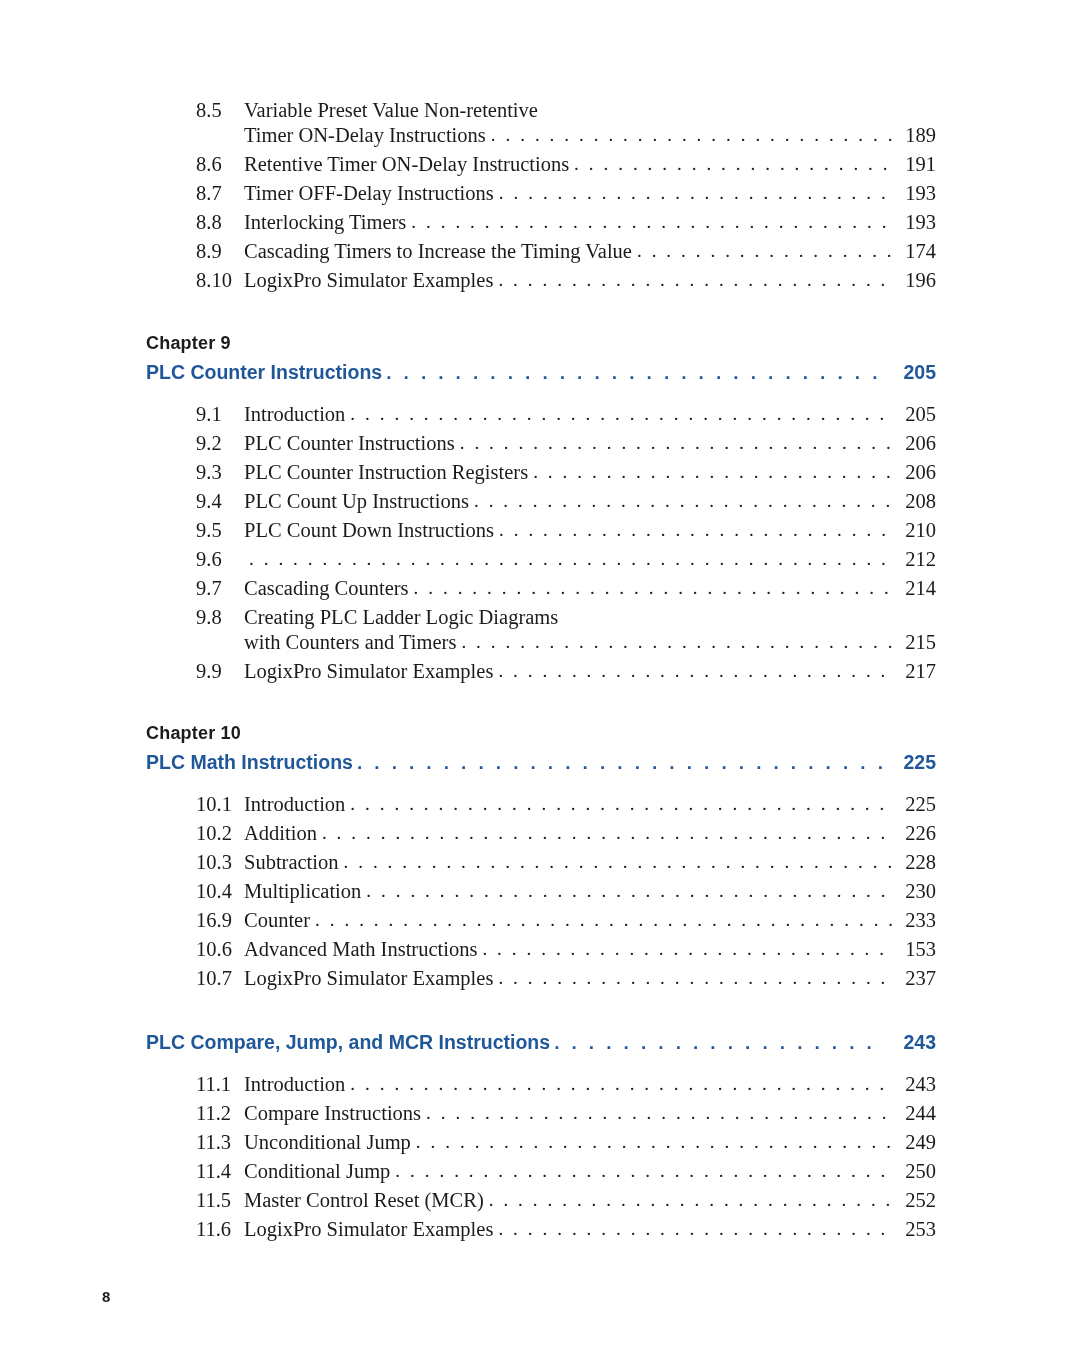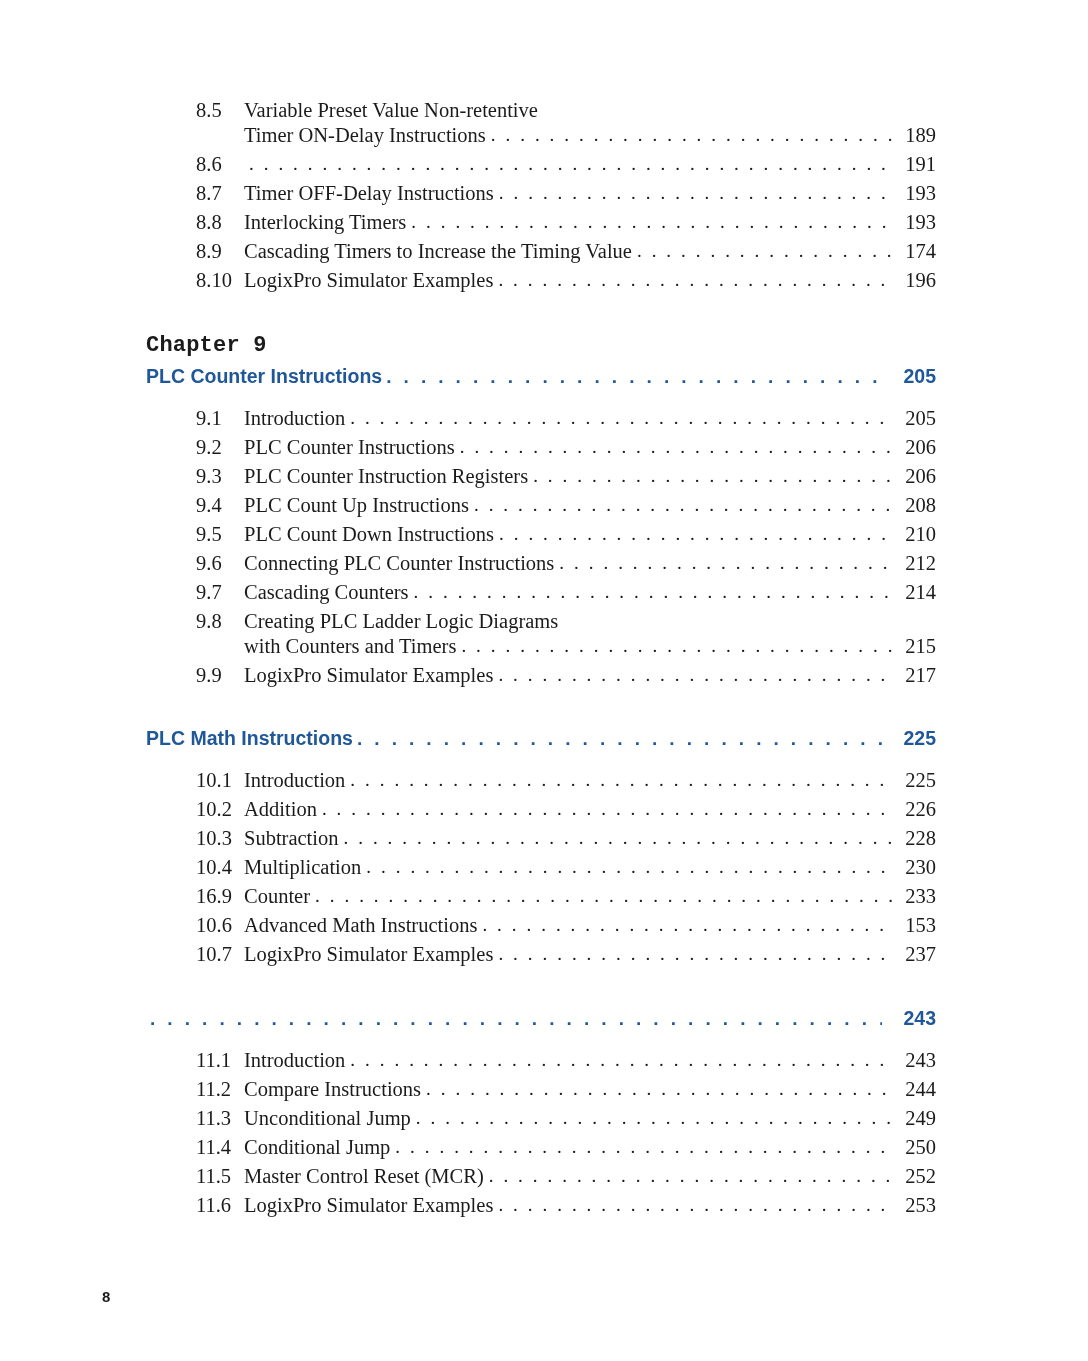--- a/index.html
+++ b/index.html
@@ -77,23 +77,23 @@
   .entry.noleader .dots {
     visibility: hidden;
   }
 
   
   .chapter-block {
     margin-top: 42px;
     margin-bottom: 20px;
   }
   .chapter-label {
-    font-family: Liberation Mono, monospace;
+    font-family: Liberation Sans, sans-serif;
     font-weight: bold;
-    font-size: 22px;
+    font-size: 18px;
     color: #1b1b1b;
     letter-spacing: 0.2px;
     margin-bottom: 7px;
   }
   .chapter-title-row {
     display: flex;
     align-items: baseline;
     font-family: "Liberation Sans", sans-serif;
     font-weight: bold;
     font-size: 19.5px;
@@ -153,20 +153,21 @@
       </div>
       <div class="entry cont">
         <span class="num"></span>
         <span class="title">Timer ON-Delay Instructions</span>
         <span class="dots">. . . . . . . . . . . . . . . . . . . . . . . . . . . . . . . . . . . . . . . . . . . . . . . . . . . . . . . . . . . . . . . . . . . . . . . . . . . . . . . . . . . . . . . .</span>
         <span class="pg">189</span>
       </div>
 
       <div class="entry">
         <span class="num">8.6</span>
+        <span class="title">Retentive Timer ON-Delay Instructions</span>
         <span class="dots">. . . . . . . . . . . . . . . . . . . . . . . . . . . . . . . . . . . . . . . . . . . . . . . . . . . . . . . . . . . . . . . . . . . . . . . . . . . . . . . . . . . . . . . .</span>
         <span class="pg">191</span>
       </div>
 
       <div class="entry">
         <span class="num">8.7</span>
         <span class="title">Timer OFF-Delay Instructions</span>
         <span class="dots">. . . . . . . . . . . . . . . . . . . . . . . . . . . . . . . . . . . . . . . . . . . . . . . . . . . . . . . . . . . . . . . . . . . . . . . . . . . . . . . . . . . . . . . .</span>
         <span class="pg">193</span>
       </div>
@@ -229,21 +230,20 @@
         <span class="pg">208</span>
       </div>
       <div class="entry">
         <span class="num">9.5</span>
         <span class="title">PLC Count Down Instructions</span>
         <span class="dots">. . . . . . . . . . . . . . . . . . . . . . . . . . . . . . . . . . . . . . . . . . . . . . . . . . . . . . . . . . . . . . . . . . . . . . . . . . . . . . . . . . . . . . . .</span>
         <span class="pg">210</span>
       </div>
       <div class="entry">
         <span class="num">9.6</span>
-        <span class="title">Connecting PLC Counter Instructions</span>
         <span class="dots">. . . . . . . . . . . . . . . . . . . . . . . . . . . . . . . . . . . . . . . . . . . . . . . . . . . . . . . . . . . . . . . . . . . . . . . . . . . . . . . . . . . . . . . .</span>
         <span class="pg">212</span>
       </div>
       <div class="entry">
         <span class="num">9.7</span>
         <span class="title">Cascading Counters</span>
         <span class="dots">. . . . . . . . . . . . . . . . . . . . . . . . . . . . . . . . . . . . . . . . . . . . . . . . . . . . . . . . . . . . . . . . . . . . . . . . . . . . . . . . . . . . . . . .</span>
         <span class="pg">214</span>
       </div>
       <div class="entry noleader">
@@ -260,20 +260,21 @@
       </div>
       <div class="entry">
         <span class="num">9.9</span>
         <span class="title">LogixPro Simulator Examples</span>
         <span class="dots">. . . . . . . . . . . . . . . . . . . . . . . . . . . . . . . . . . . . . . . . . . . . . . . . . . . . . . . . . . . . . . . . . . . . . . . . . . . . . . . . . . . . . . . .</span>
         <span class="pg">217</span>
       </div>
     </div>
 
     <div class="chapter-block">
+      <div class="chapter-label">Chapter  10</div>
       <div class="chapter-title-row">
         <span class="ctitle">PLC Math Instructions</span>
         <span class="cdots">. . . . . . . . . . . . . . . . . . . . . . . . . . . . . . . . . . . . . . . . . . . . . . . . . . . . . . . . . . . . . . . . . . . . . . . . . . . . . . . . . . . . . . . .</span>
         <span class="cpg">225</span>
       </div>
     </div>
 
     <div class="group">
       <div class="entry">
         <span class="num">10.1</span>
@@ -314,20 +315,21 @@
       <div class="entry">
         <span class="num">10.7</span>
         <span class="title">LogixPro Simulator Examples</span>
         <span class="dots">. . . . . . . . . . . . . . . . . . . . . . . . . . . . . . . . . . . . . . . . . . . . . . . . . . . . . . . . . . . . . . . . . . . . . . . . . . . . . . . . . . . . . . . .</span>
         <span class="pg">237</span>
       </div>
     </div>
 
     <div class="chapter-block">
       <div class="chapter-title-row">
+        <span class="ctitle">PLC Compare, Jump, and MCR Instructions</span>
         <span class="cdots">. . . . . . . . . . . . . . . . . . . . . . . . . . . . . . . . . . . . . . . . . . . . . . . . . . . . . . . . . . . . . . . . . . . . . . . . . . . . . . . . . . . . . . . .</span>
         <span class="cpg">243</span>
       </div>
     </div>
 
     <div class="group">
       <div class="entry">
         <span class="num">11.1</span>
         <span class="title">Introduction</span>
         <span class="dots">. . . . . . . . . . . . . . . . . . . . . . . . . . . . . . . . . . . . . . . . . . . . . . . . . . . . . . . . . . . . . . . . . . . . . . . . . . . . . . . . . . . . . . . .</span>

